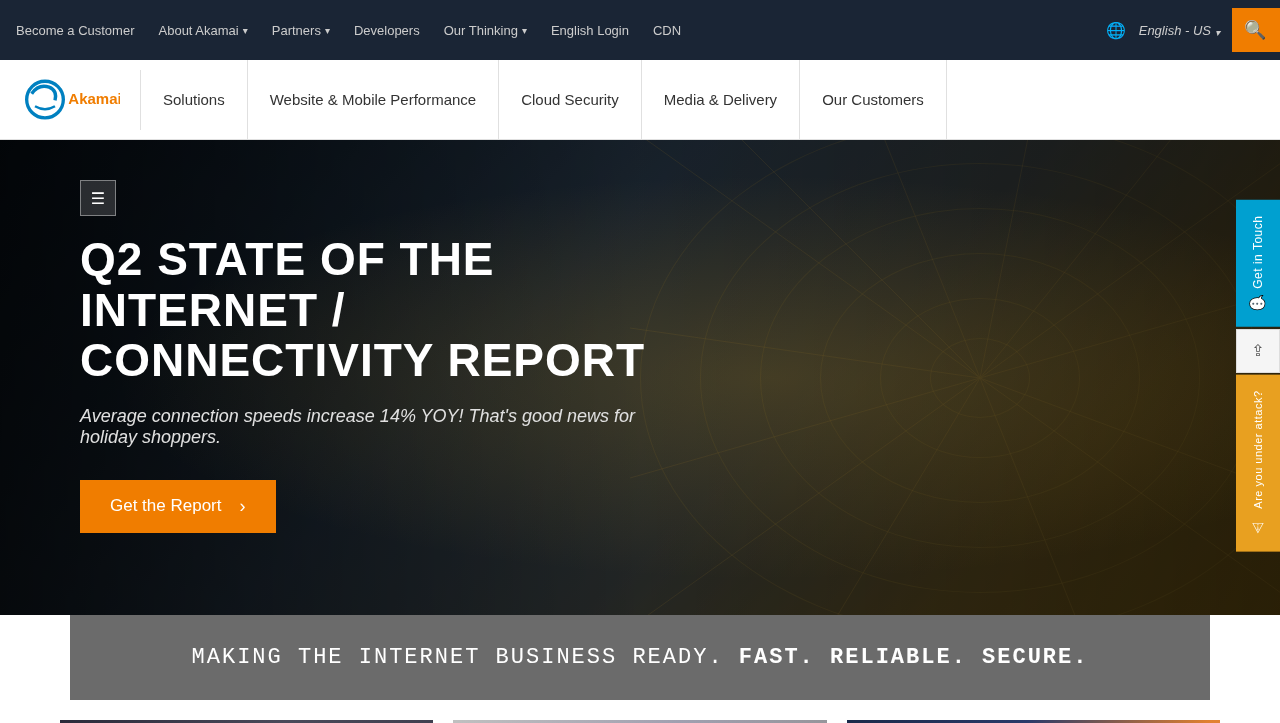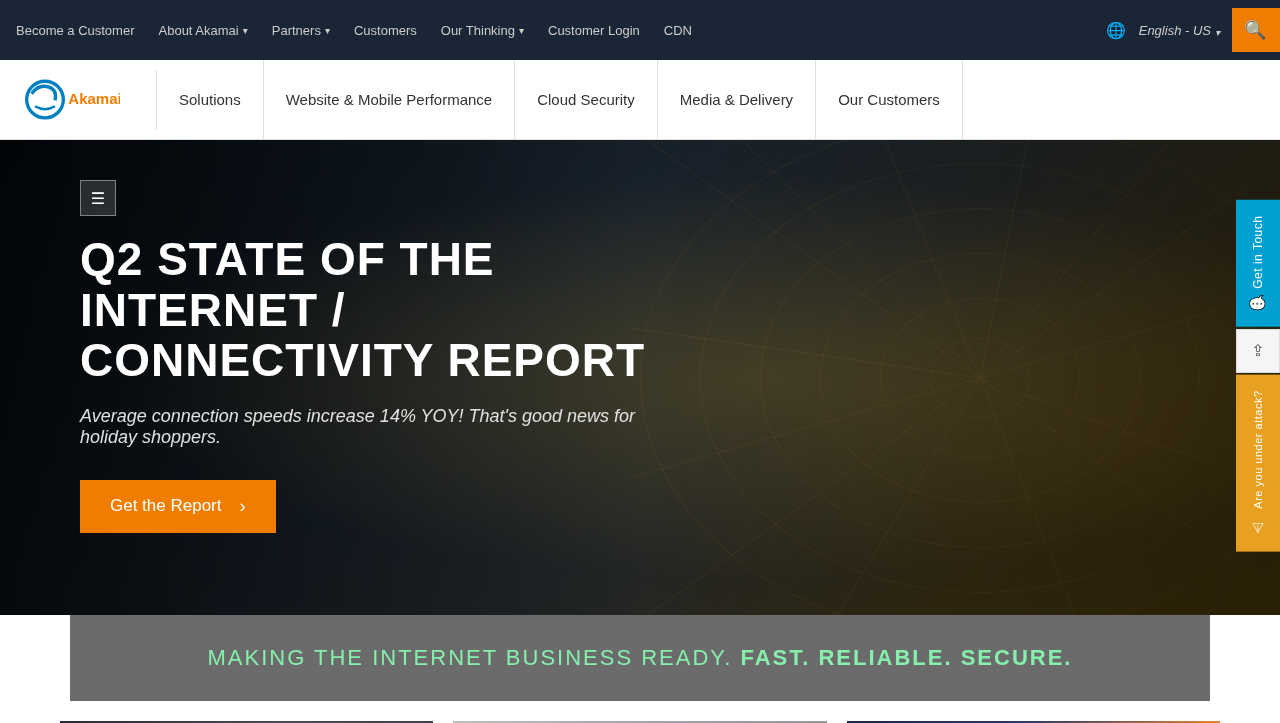--- a/index.html
+++ b/index.html
@@ -40,21 +40,21 @@
     .main-nav {
       background: #fff;
       display: flex;
       align-items: center;
       height: 80px;
       border-bottom: 1px solid #e0e0e0;
       padding: 0 20px;
       position: relative;
       z-index: 10;
     }
-    .logo-area { display: flex; align-items: center; padding-right: 36px; border-right: 1px solid #e0e0e0; height: 60px; }
+    .logo-area { display: flex; align-items: center; padding-right: 20px; border-right: 1px solid #e0e0e0; height: 60px; }
     .logo-svg { width: 100px; height: 50px; }
     .nav-items { display: flex; align-items: center; height: 100%; margin-left: 0; }
     .nav-item {
       color: #333;
       font-size: 15px;
       padding: 0 22px;
       height: 100%;
       display: flex;
       align-items: center;
       cursor: pointer;
@@ -187,28 +187,29 @@
       gap: 6px;
     }
 
     
     .banner-section {
       background: #fff;
       padding: 0 60px;
     }
     .banner-box {
       background: #6b6b6b;
-      color: #86efac;
+      color: #ffffff;
       text-align: center;
       padding: 30px 40px;
       font-size: 22px;
       letter-spacing: 2px;
       text-transform: uppercase;
       margin: 0 auto;
       max-width: 1140px;
+      font-family: Liberation Mono, monospace;
     }
     .banner-bold { font-weight: 900; }
 
     
     .cards-section {
       background: #fff;
       padding: 20px 60px 0;
       display: flex;
       gap: 20px;
     }
@@ -254,26 +255,26 @@
   <div class="top-bar-left">
     <span class="top-bar-item">Become a Customer</span>
     <span class="top-bar-item">
       <span>About Akamai</span>
       <span class="chevron">▾</span>
     </span>
     <span class="top-bar-item">
       <span>Partners</span>
       <span class="chevron">▾</span>
     </span>
-    <span class="top-bar-item">Customers</span>
+    <span class="top-bar-item">Developers</span>
     <span class="top-bar-item">
       <span>Our Thinking</span>
       <span class="chevron">▾</span>
     </span>
-    <span class="top-bar-item">Customer Login</span>
+    <span class="top-bar-item">English Login</span>
     <span class="top-bar-item">CDN</span>
   </div>
   <div class="top-bar-right">
     <span class="globe-icon">🌐</span>
     <span class="lang-selector">
       <span>English - US</span>
       <span class="lang-arrow">▾</span>
     </span>
     <button class="search-btn">
       <span>🔍</span>

